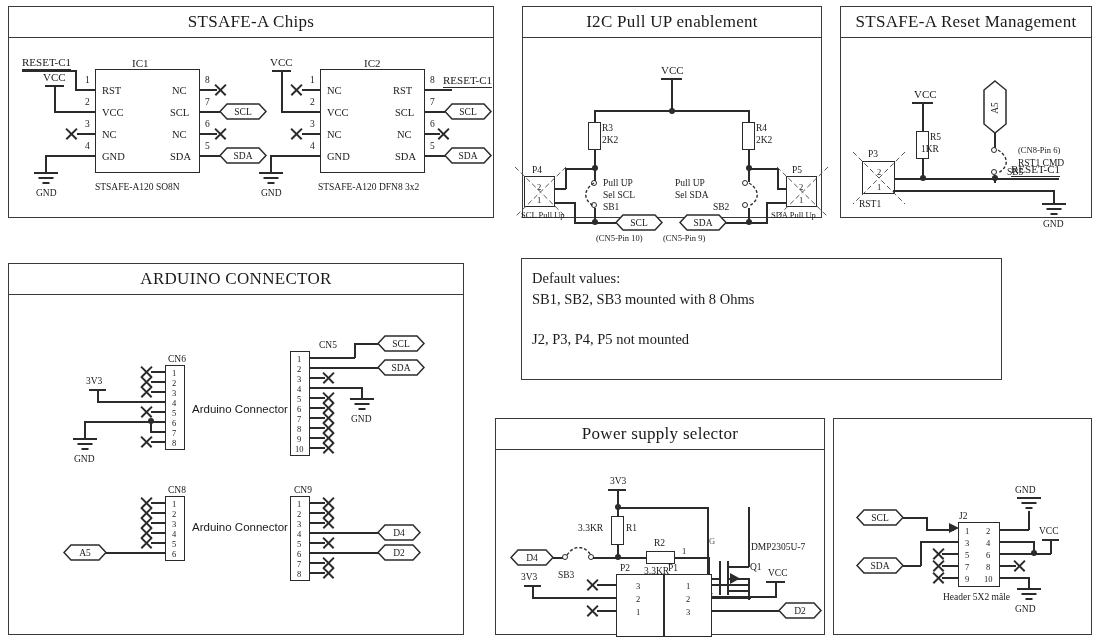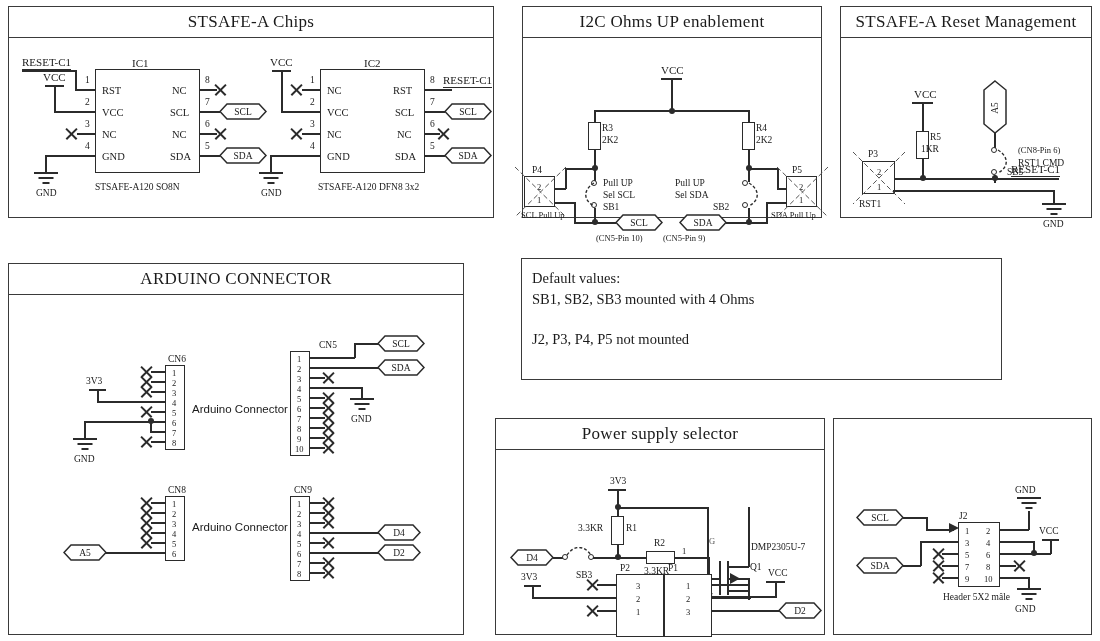--- a/index.html
+++ b/index.html
@@ -169,21 +169,21 @@
       <svg width="48" height="17" viewBox="0 0 48 17">
           <polygon points="8,1 40,1 47,8.5 40,16 8,16 1,8.5" fill="#fff" stroke="#2b2b2b" stroke-width="1.5"></polygon>
         </svg>
       <div class="ts" style="position:absolute;left:0;top:4px;width:48px;text-align:center;">SDA</div>
     </div>
     <div class="ts" style="position:absolute;left:309px;top:145px;">STSAFE-A120 DFN8 3x2</div>
   </div>
 </div>
 
 <div class="panel" style="left:522px;top:6px;width:300px;height:212px;">
-  <div class="panel-title">I2C Ohms UP enablement</div>
+  <div class="panel-title">I2C Pull UP enablement</div>
   <div class="body">
 
     <div class="t" style="left:138px;top:28px;">VCC</div>
     <div class="w wh" style="left:138px;top:41px;width:21px;"></div>
     <div class="w wv" style="left:148px;top:41px;height:33px;"></div>
     <div class="dot" style="left:146px;top:71px;"></div>
     <div class="w wh" style="left:71px;top:73px;width:155px;"></div>
 
     <div class="w wv" style="left:71px;top:73px;height:12px;"></div>
     <div class="res" style="left:65px;top:85px;width:13px;height:28px;"></div>
@@ -510,21 +510,21 @@
 
     <div class="w wh" style="left:300px;top:268px;width:16px;"></div>
     <div class="xm" style="left:313px;top:262px;"></div>
     <div class="w wh" style="left:300px;top:278px;width:16px;"></div>
     <div class="xm" style="left:313px;top:272px;"></div>
   </div>
 </div>
 
 <div class="note" style="left:521px;top:258px;width:481px;height:122px;">
   <div>Default values:</div>
-  <div>SB1, SB2, SB3 mounted with 4 Ohms</div>
+  <div>SB1, SB2, SB3 mounted with 8 Ohms</div>
   <div style="height:20px;"></div>
   <div>J2, P3, P4, P5 not mounted</div>
 </div>
 
 <div class="panel" style="left:495px;top:418px;width:330px;height:217px;">
   <div class="panel-title">Power supply selector</div>
   <div class="body">
 
     <div class="ts" style="position:absolute;left:114px;top:27px;">3V3</div>
     <div class="w wh" style="left:112px;top:40px;width:18px;"></div>
@@ -547,21 +547,21 @@
       <div class="ts" style="position:absolute;left:0;top:4px;width:44px;text-align:center;">D4</div>
     </div>
     <div class="w wh" style="left:57px;top:108px;width:11px;"></div>
     <div class="sbsw" style="left:66px;top:98px;width:34px;height:22px;">
       <div class="o" style="left:0px;top:7px;"></div>
       <div class="o" style="left:26px;top:7px;"></div>
       <svg width="34" height="22" style="position:absolute;left:0;top:0;">
         <path d="M5,8 C12,-2 22,-2 29,8" fill="none" stroke="#2b2b2b" stroke-width="1.4" stroke-dasharray="3,2"></path>
       </svg>
     </div>
-    <div class="ts" style="position:absolute;left:80px;top:121px;">SB3</div>
+    <div class="ts" style="position:absolute;left:62px;top:121px;">SB3</div>
     <div class="w wh" style="left:97px;top:108px;width:27px;"></div>
 
     <div class="w wh" style="left:121px;top:108px;width:30px;"></div>
     <div class="res" style="left:150px;top:102px;width:29px;height:13px;"></div>
     <div class="ts" style="position:absolute;left:158px;top:89px;">R2</div>
     <div class="ts" style="position:absolute;left:148px;top:117px;">3.3KR</div>
     <div class="w wh" style="left:178px;top:108px;width:35px;"></div>
     <div class="tt" style="position:absolute;left:186px;top:97px;">1</div>
 
     <div class="w wv" style="left:212px;top:108px;height:22px;"></div>

